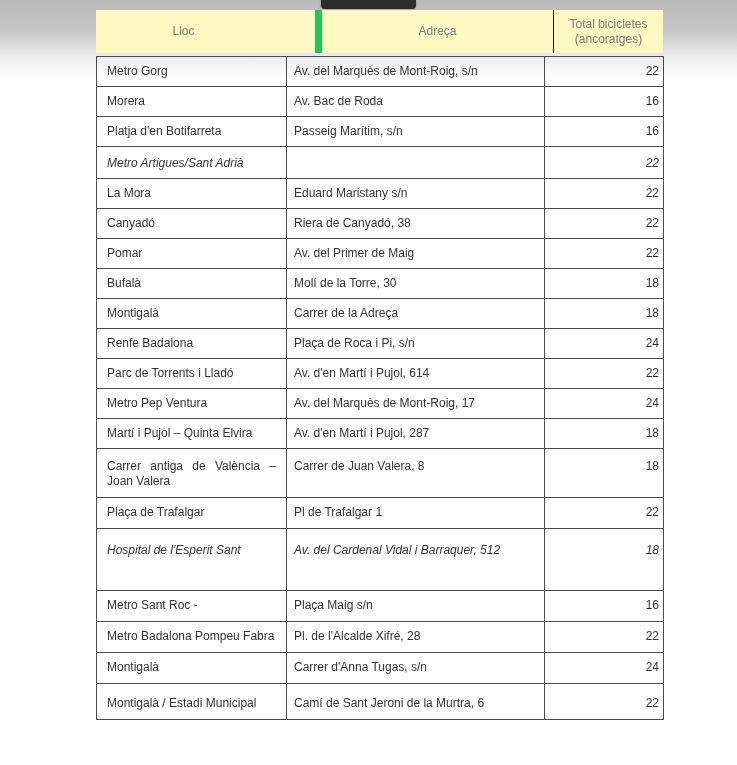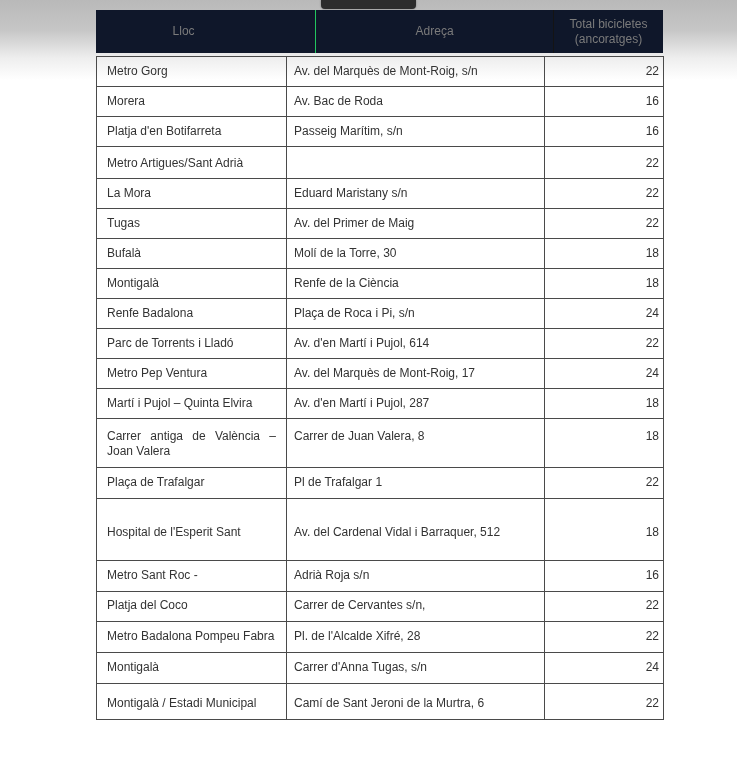--- a/index.html
+++ b/index.html
@@ -36,63 +36,63 @@
   .table-wrap {
     position: absolute;
     top: 10px;
     left: 96px;
     width: 567px;
     z-index: 2;
   }
   .thead {
     display: flex;
     height: 43px;
-    background: #0f172a;
+    background: #fef9c3;
     color: #7b7b7b;
     font-size: 12px;
     align-items: center;
     text-align: center;
   }
   .thead .hc {
     display: flex;
     align-items: center;
     justify-content: center;
     height: 100%;
     box-sizing: border-box;
     line-height: 1.25;
     padding: 0 4px;
   }
   .hc.c1 { width: 190px; }
-  .hc.c2 { width: 258px; border-left: 1px solid #22c55e; margin-left: 44px; }
+  .hc.c2 { width: 258px; border-left: 7px solid #22c55e; margin-left: 44px; }
   .hc.c3 { width: 119px; border-left: 1px solid #141414; }
   table.grid {
     margin-top: 3px;
     border-collapse: collapse;
     width: 567px;
     table-layout: fixed;
     font-size: 12px;
     color: #333333;
   }
   table.grid td {
     border: 1px solid #4a4a4a;
     vertical-align: bottom;
     padding: 0 4px 7px 7px;
     box-sizing: border-box;
     overflow: hidden;
     line-height: 1.28;
   }
   table.grid td.c-lloc  { padding-left: 10px; }
   table.grid td.c-total { text-align: right; padding-left: 4px; }
   table.grid tr         { height: 30px; }
-  table.grid tr.r4      { height: 32px; }
+  table.grid tr.r4      { height: 32px; font-style: italic; }
   table.grid tr.r14     { height: 44px; }
   table.grid tr.r14 td  { vertical-align: top; padding-top: 10px; }
   table.grid tr.r14 td.c-lloc { text-align: justify; padding-right: 10px; }
   table.grid tr.r16     { height: 62px; }
-  table.grid tr.r16 td  { vertical-align: top; padding-top: 26px; }
+  table.grid tr.r16 td  { vertical-align: top; padding-top: 14px; font-style: italic; }
   table.grid tr.r15, table.grid tr.r17,
   table.grid tr.r19, table.grid tr.r20 { height: 31px; }
   table.grid tr.r21     { height: 36px; }
 </style>
 </head>
 <body>
 
 <div class="page-shadow"></div>
 
 <div class="toolbar-pill"></div>
@@ -128,33 +128,38 @@
         <tr class="r4">
           <td class="c-lloc">Metro Artigues/Sant Adrià</td>
           <td class="c-adreca"></td>
           <td class="c-total">22</td>
         </tr>
         <tr class="r5">
           <td class="c-lloc">La Mora</td>
           <td class="c-adreca">Eduard Maristany s/n</td>
           <td class="c-total">22</td>
         </tr>
+        <tr class="r6">
+          <td class="c-lloc">Canyadó</td>
+          <td class="c-adreca">Riera de Canyadó, 38</td>
+          <td class="c-total">22</td>
+        </tr>
         <tr class="r7">
-          <td class="c-lloc">Tugas</td>
+          <td class="c-lloc">Pomar</td>
           <td class="c-adreca">Av. del Primer de Maig</td>
           <td class="c-total">22</td>
         </tr>
         <tr class="r8">
           <td class="c-lloc">Bufalà</td>
           <td class="c-adreca">Molí de la Torre, 30</td>
           <td class="c-total">18</td>
         </tr>
         <tr class="r9">
           <td class="c-lloc">Montigalà</td>
-          <td class="c-adreca">Renfe de la Ciència</td>
+          <td class="c-adreca">Carrer de la Adreça</td>
           <td class="c-total">18</td>
         </tr>
         <tr class="r10">
           <td class="c-lloc">Renfe Badalona</td>
           <td class="c-adreca">Plaça de Roca i Pi, s/n</td>
           <td class="c-total">24</td>
         </tr>
         <tr class="r11">
           <td class="c-lloc">Parc de Torrents i Lladó</td>
           <td class="c-adreca">Av. d'en Martí i Pujol, 614</td>
@@ -180,27 +185,22 @@
           <td class="c-adreca">Pl de Trafalgar 1</td>
           <td class="c-total">22</td>
         </tr>
         <tr class="r16">
           <td class="c-lloc">Hospital de l'Esperit Sant</td>
           <td class="c-adreca">Av. del Cardenal Vidal i Barraquer, 512</td>
           <td class="c-total">18</td>
         </tr>
         <tr class="r17">
           <td class="c-lloc">Metro Sant Roc -</td>
-          <td class="c-adreca">Adrià Roja s/n</td>
+          <td class="c-adreca">Plaça Maig s/n</td>
           <td class="c-total">16</td>
-        </tr>
-        <tr class="r18">
-          <td class="c-lloc">Platja del Coco</td>
-          <td class="c-adreca">Carrer de Cervantes s/n,</td>
-          <td class="c-total">22</td>
         </tr>
         <tr class="r19">
           <td class="c-lloc">Metro Badalona Pompeu Fabra</td>
           <td class="c-adreca">Pl. de l'Alcalde Xifré, 28</td>
           <td class="c-total">22</td>
         </tr>
         <tr class="r20">
           <td class="c-lloc">Montigalà</td>
           <td class="c-adreca">Carrer d'Anna Tugas, s/n</td>
           <td class="c-total">24</td>

